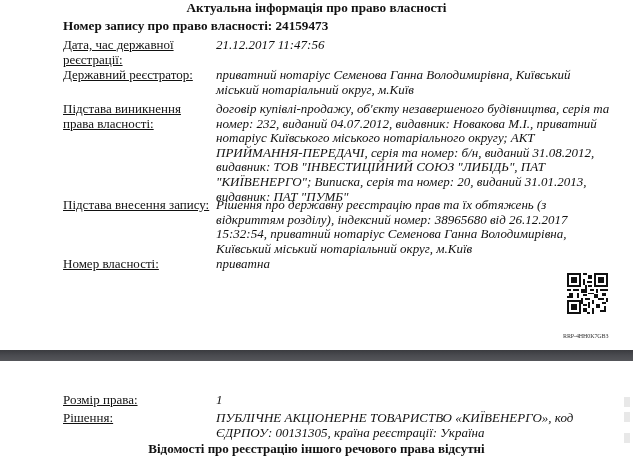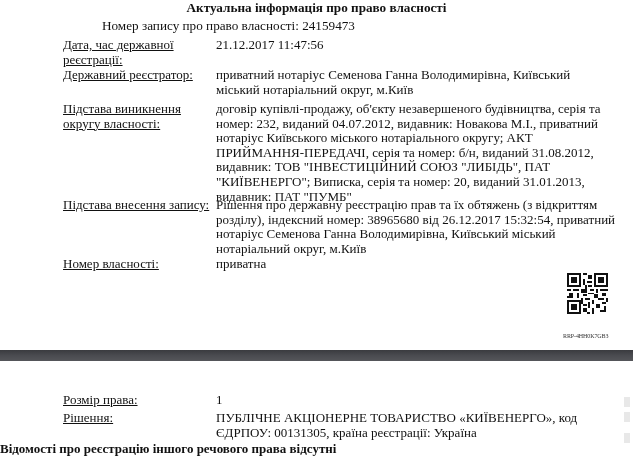--- a/index.html
+++ b/index.html
@@ -8,39 +8,39 @@
       background: #ffffff; color: #111111;
       font-family: "Liberation Serif", "DejaVu Serif", serif;
       font-size: 13px; line-height: 14.6px;
     }
     .page-top { position: absolute; left: 0; top: 0; width: 633px; height: 316px; }
     .title {
       position: absolute; left: 0; top: 1px; width: 633px; text-align: center;
       font-weight: bold; font-size: 13.2px;
     }
     .record-no {
-      position: absolute; left: 63px; top: 19px; font-weight: normal; font-size: 13.2px; margin-left: 39px;
+      position: absolute; left: 63px; top: 19px; font-weight: bold; font-size: 13.2px;
     }
     .row { position: absolute; left: 63px; width: 540px; }
     .row .lbl { position: absolute; left: 0; top: 0; width: 150px; text-decoration: underline; }
-    .row .val { position: absolute; left: 153px; top: 0; width: 400px; }
+    .row .val { position: absolute; left: 153px; top: 0; width: 400px; font-style: italic; }
     .qr {
       position: absolute; left: 567px; top: 273px; width: 41px; height: 41px;
     }
     .qr-code {
       position: absolute; left: 563px; top: 333px; font-size: 6px; line-height: 7px;
       color: #333; letter-spacing: -0.1px; white-space: nowrap;
     }
     .separator {
       position: absolute; left: 0; top: 350px; width: 633px; height: 11px;
       background: linear-gradient(#3a3b3f, #4a4b50 50%, #55565a);
     }
     .page-bottom { position: absolute; left: 0; top: 361px; width: 633px; height: 104px; }
     .foot-title {
-      position: absolute; left: 0; top: 442px; width: 633px; text-align: left;
+      position: absolute; left: 0; top: 442px; width: 633px; text-align: center;
       font-weight: bold; font-size: 13px;
     }
     .edge-ghost {
       position: absolute; left: 624px; width: 6px; height: 10px; background: #e8e8e8;
     }
   </style>
 </head>
 <body>
 
 <div class="page-top">
@@ -51,21 +51,21 @@
     <div class="lbl">Дата, час державної реєстрації:</div>
     <div class="val">21.12.2017 11:47:56</div>
   </div>
 
   <div class="row" style="top:68px;">
     <div class="lbl">Державний реєстратор:</div>
     <div class="val">приватний нотаріус Семенова Ганна Володимирівна, Київський міський нотаріальний округ, м.Київ</div>
   </div>
 
   <div class="row" style="top:102px;">
-    <div class="lbl">Підстава виникнення округу власності:</div>
+    <div class="lbl">Підстава виникнення права власності:</div>
     <div class="val">договір купівлі-продажу, об'єкту незавершеного будівництва, серія та номер: 232, виданий 04.07.2012, видавник: Новакова М.І., приватний нотаріус Київського міського нотаріального округу; АКТ ПРИЙМАННЯ-ПЕРЕДАЧІ, серія та номер: б/н, виданий 31.08.2012, видавник: ТОВ "ІНВЕСТИЦІЙНИЙ СОЮЗ "ЛИБІДЬ", ПАТ "КИЇВЕНЕРГО"; Виписка, серія та номер: 20, виданий 31.01.2013, видавник: ПАТ "ПУМБ"</div>
   </div>
 
   <div class="row" style="top:198px;">
     <div class="lbl">Підстава внесення запису:</div>
     <div class="val">Рішення про державну реєстрацію прав та їх обтяжень (з відкриттям розділу), індексний номер: 38965680 від 26.12.2017 15:32:54, приватний нотаріус Семенова Ганна Володимирівна, Київський міський нотаріальний округ, м.Київ</div>
   </div>
 
   <div class="row" style="top:257px;">
     <div class="lbl">Номер власності:</div>

